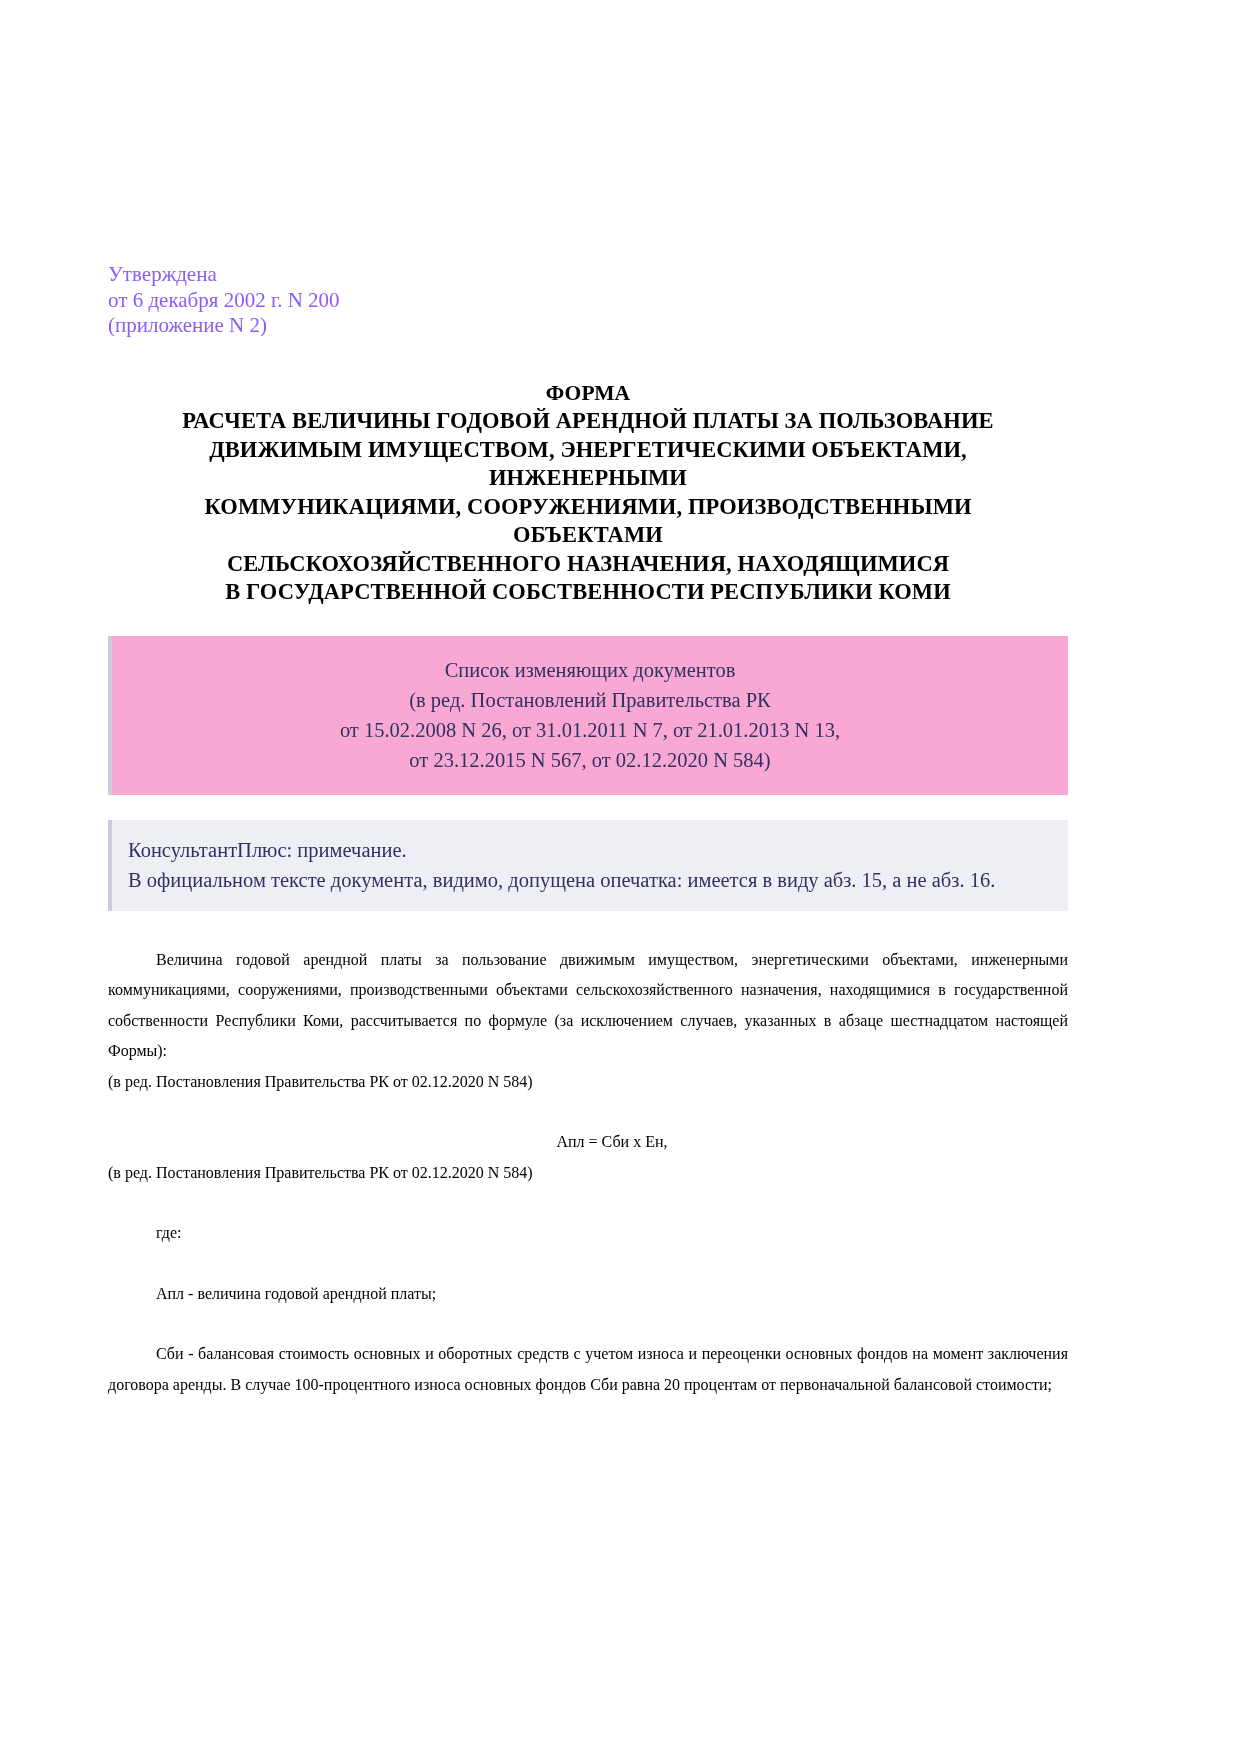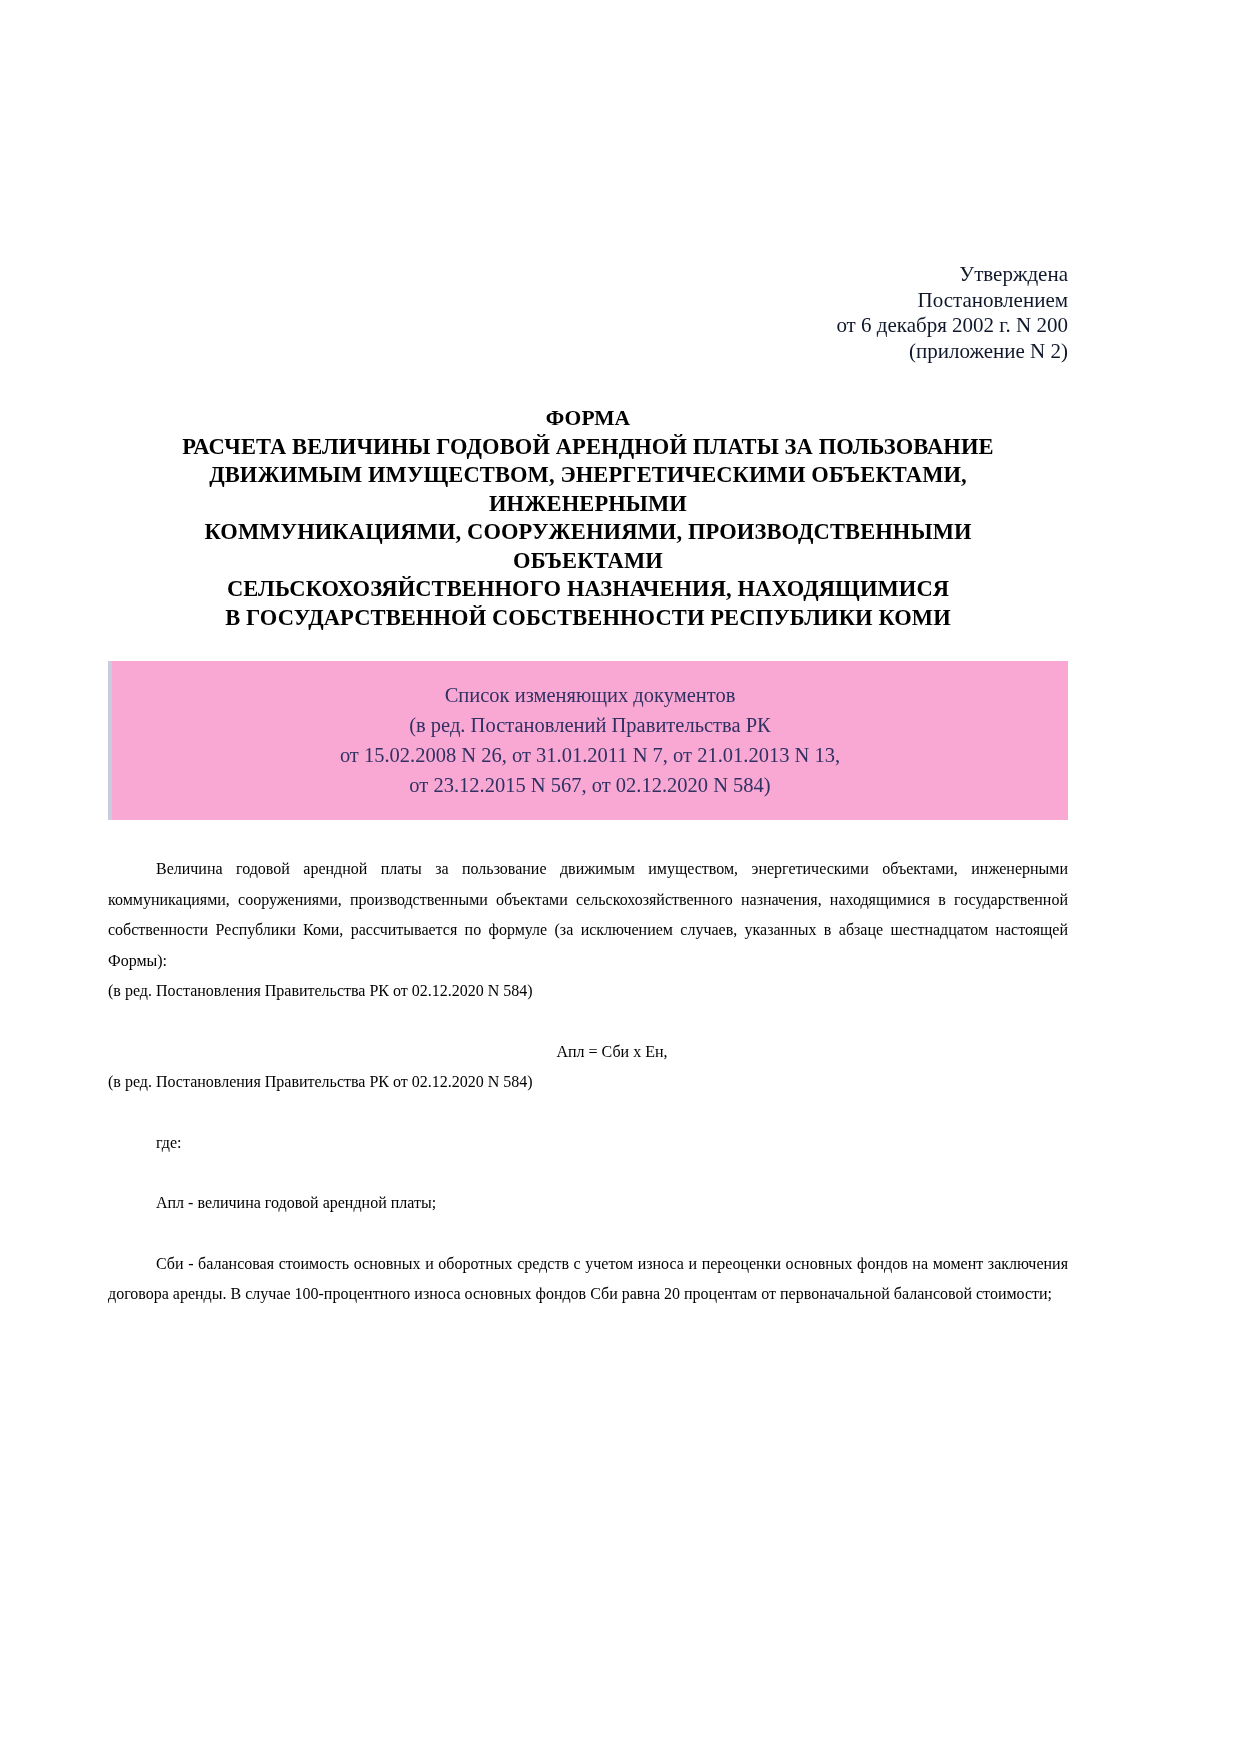--- a/index.html
+++ b/index.html
@@ -25,24 +25,23 @@
   .content {
     position: absolute;
     left: 108px;
     top: 0;
     width: 960px;
   }
 
   
   .approval {
     margin-top: 262px;
-    text-align: right;
     font-size: 21px;
     line-height: 25.6px;
-    color: #0f172a;
+    color: #8b5cf6;
   }
   .approval div { white-space: nowrap; }
 
   
   .title-block {
     margin-top: 40px;
     text-align: center;
     font-weight: bold;
     font-size: 22.5px;
     line-height: 28.5px;
@@ -104,21 +103,20 @@
   }
 </style>
 </head>
 <body>
 
 <div class="page">
   <div class="content">
 
     <div class="approval">
       <div>Утверждена</div>
-      <div>Постановлением</div>
       <div>от 6 декабря 2002 г. N 200</div>
       <div>(приложение N 2)</div>
     </div>
 
     <div class="title-block">
       <span class="title-line title-form">ФОРМА</span>
       <span class="title-line">РАСЧЕТА ВЕЛИЧИНЫ ГОДОВОЙ АРЕНДНОЙ ПЛАТЫ ЗА ПОЛЬЗОВАНИЕ</span>
       <span class="title-line">ДВИЖИМЫМ ИМУЩЕСТВОМ, ЭНЕРГЕТИЧЕСКИМИ ОБЪЕКТАМИ,</span>
       <span class="title-line">ИНЖЕНЕРНЫМИ</span>
       <span class="title-line">КОММУНИКАЦИЯМИ, СООРУЖЕНИЯМИ, ПРОИЗВОДСТВЕННЫМИ</span>
@@ -127,20 +125,24 @@
       <span class="title-line">В ГОСУДАРСТВЕННОЙ СОБСТВЕННОСТИ РЕСПУБЛИКИ КОМИ</span>
     </div>
 
     <div class="changes-box">
       <div>Список изменяющих документов</div>
       <div>(в ред. Постановлений Правительства РК</div>
       <div>от 15.02.2008 N 26, от 31.01.2011 N 7, от 21.01.2013 N 13,</div>
       <div>от 23.12.2015 N 567, от 02.12.2020 N 584)</div>
     </div>
 
+    <div class="note-box">
+      <div>КонсультантПлюс: примечание.</div>
+      <div>В официальном тексте документа, видимо, допущена опечатка: имеется в виду абз. 15, а не абз. 16.</div>
+    </div>
 
     <div class="body-text">
       <p class="para">Величина годовой арендной платы за пользование движимым имуществом, энергетическими объектами, инженерными коммуникациями, сооружениями, производственными объектами сельскохозяйственного назначения, находящимися в государственной собственности Республики Коми, рассчитывается по формуле (за исключением случаев, указанных в абзаце шестнадцатом настоящей Формы):</p>
       <p class="flush">(в ред. Постановления Правительства РК от 02.12.2020 N 584)</p>
 
       <p class="formula spacer-sm">Апл = Сби х Ен,</p>
       <p class="flush">(в ред. Постановления Правительства РК от 02.12.2020 N 584)</p>
 
       <p class="para spacer-sm">где:</p>
 

